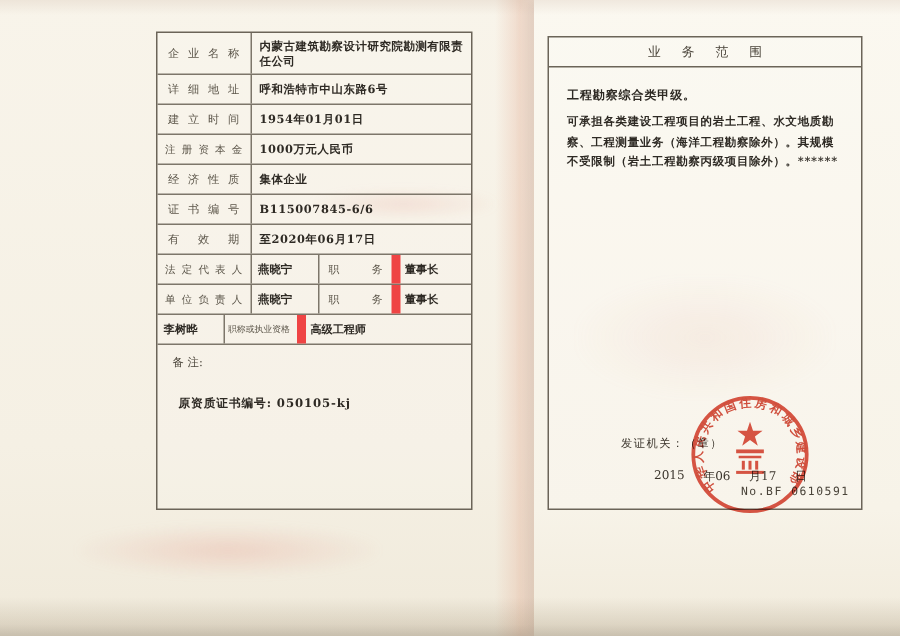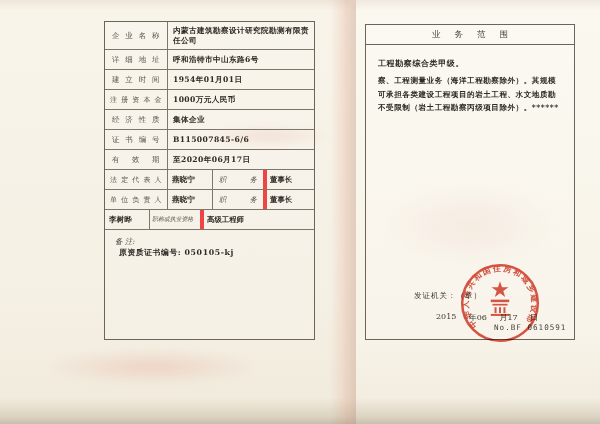--- a/index.html
+++ b/index.html
@@ -53,24 +53,24 @@
   }
   .spread span { display:block; width:100%; text-align:justify; text-align-last:justify; }
   .lbl.small7 { font-size:6.2px; padding:0 3px; }
   .lbl.small5 { font-size:7px; padding:0 5px; }
   .val {
     flex:1; padding:0 5px; font-size:7.6px; font-weight:bold; color:#2e2a24;
     letter-spacing:0.4px;
   }
   .val.wrap2 { line-height:10px; align-items:center; }
   .name-cell { width:45px; border-right:1px solid #7d766a; padding:0 4px; font-size:7.6px; font-weight:bold; color:#2e2a24; }
-  .tlbl { width:54px; border-right:4px solid #ef4444; padding:0 6px; font-size:7.2px; color:#5c564a;font-style:italic; }
+  .tlbl { width:54px; border-right:6px solid #ef4444; padding:0 6px; font-size:7.2px; color:#5c564a; }
   .tlbl.tiny { font-size:5.9px; padding:0 2px; letter-spacing:0; }
   .tval { flex:1; padding:0 3px; font-size:7.4px; font-weight:bold; color:#2e2a24; }
-  .remarks-label { font-size:7.6px; color:#4c463c; margin-bottom:0;font-style:italic; }
+  .remarks-label { font-size:7.6px; color:#4c463c; margin-bottom:16px; }
   .remarks-value { font-size:7.8px; font-weight:bold; color:#2e2a24; padding-left:4px; letter-spacing:0.6px; }
 
   
   .scope-box {
     position:absolute; left:365px; top:24px; width:210px; height:316px;
     border:1px solid #6b6458; background:rgba(255,255,255,0.15); color:#3b352c;
   }
   .scope-header {
     height:20px; border-bottom:1px solid #6b6458; display:flex;
     align-items:center; justify-content:center;
@@ -175,22 +175,22 @@
     <div class="trow remarks">
       <div class="remarks-label">备 注:</div>
       <div class="remarks-value">原资质证书编号: 050105-kj</div>
     </div>
   </div>
 
   <div class="scope-box">
     <div class="scope-header">业务范围</div>
     <div class="scope-body">
       <div class="scope-title">工程勘察综合类甲级。</div>
+      <div class="scope-line">可承担各类建设工程项目的岩土工程、水文地质勘</div>
       <div class="scope-line">察、工程测量业务（海洋工程勘察除外）。其规模</div>
-      <div class="scope-line">可承担各类建设工程项目的岩土工程、水文地质勘</div>
       <div class="scope-line">不受限制（岩土工程勘察丙级项目除外）。******</div>
     </div>
 
     <div class="issuer-line">发证机关：（章）</div>
 
     <div class="issue-date">
       <span>2015</span>
       <span>年06</span>
       <span>月17</span>
       <span>日</span>

